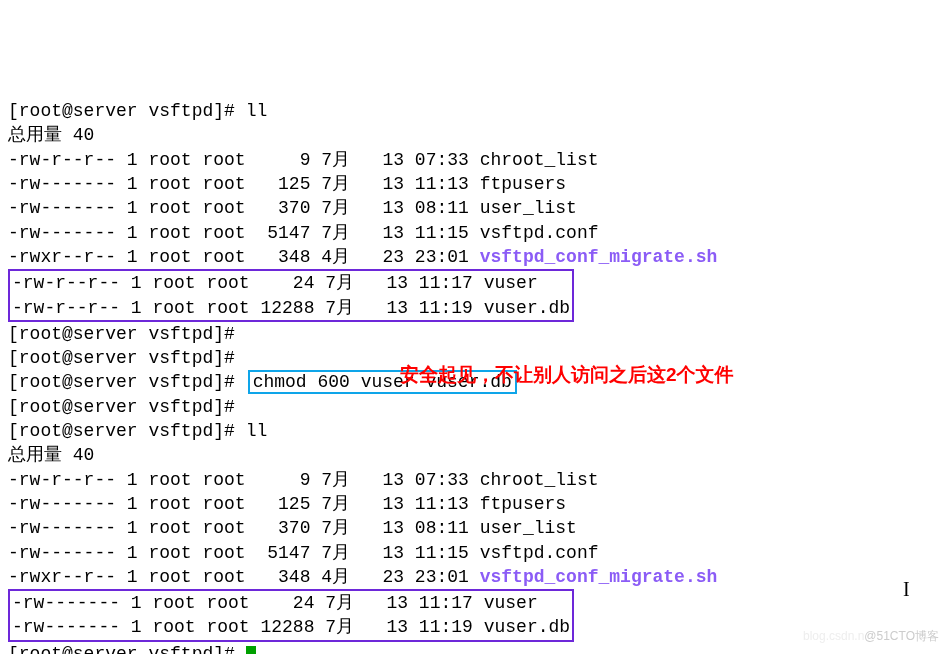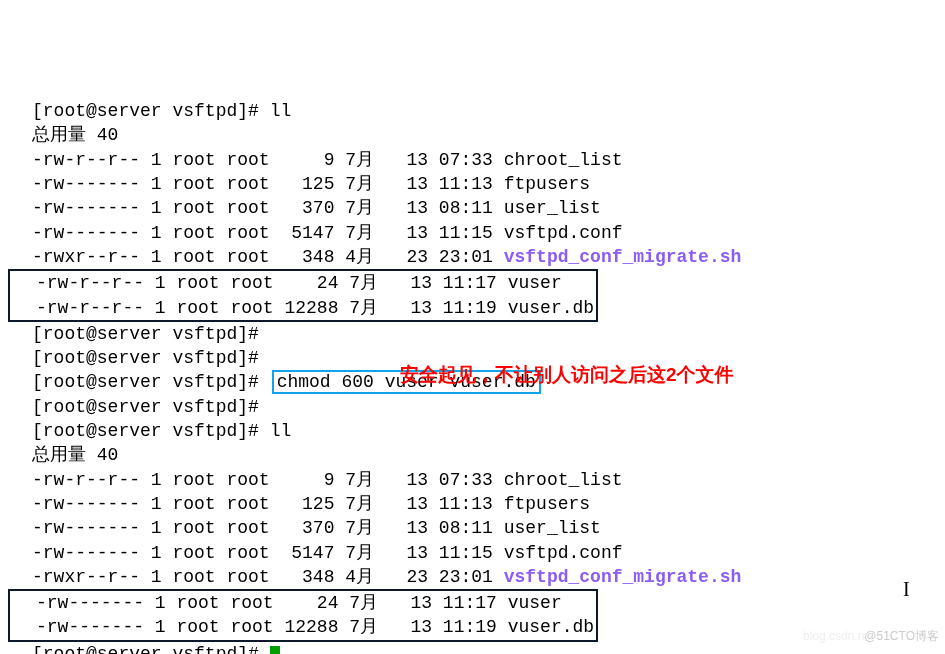--- a/index.html
+++ b/index.html
@@ -9,23 +9,23 @@
       line-height: 1.35;
       background: #fff;
       color: #000;
       white-space: pre;
       padding: 2px 8px;
       width: 945px;
       height: 654px;
       position: relative;
       overflow: hidden;
     }
-    .line { display: block; margin-left: 24px; }
+    .line { display: block; }
     .exec { color: #8b5cf6; font-weight: bold; }
-    .box-red { border: 2px solid #0f172a; padding: 0 2px; display: inline-block; }
+    .box-red { border: 2px solid #6d28d9; padding: 0 2px; display: inline-block; }
     .box-red-inline { border: 2px solid #0ea5e9; padding: 0 3px; margin-left: 2px;}
     .annotation {
       position: absolute;
       color: #ff0000;
       font-weight: bold;
       font-family: "Microsoft YaHei", SimHei, sans-serif;
       font-size: 19px;
       line-height: 1.4;
       white-space: normal;
     }

